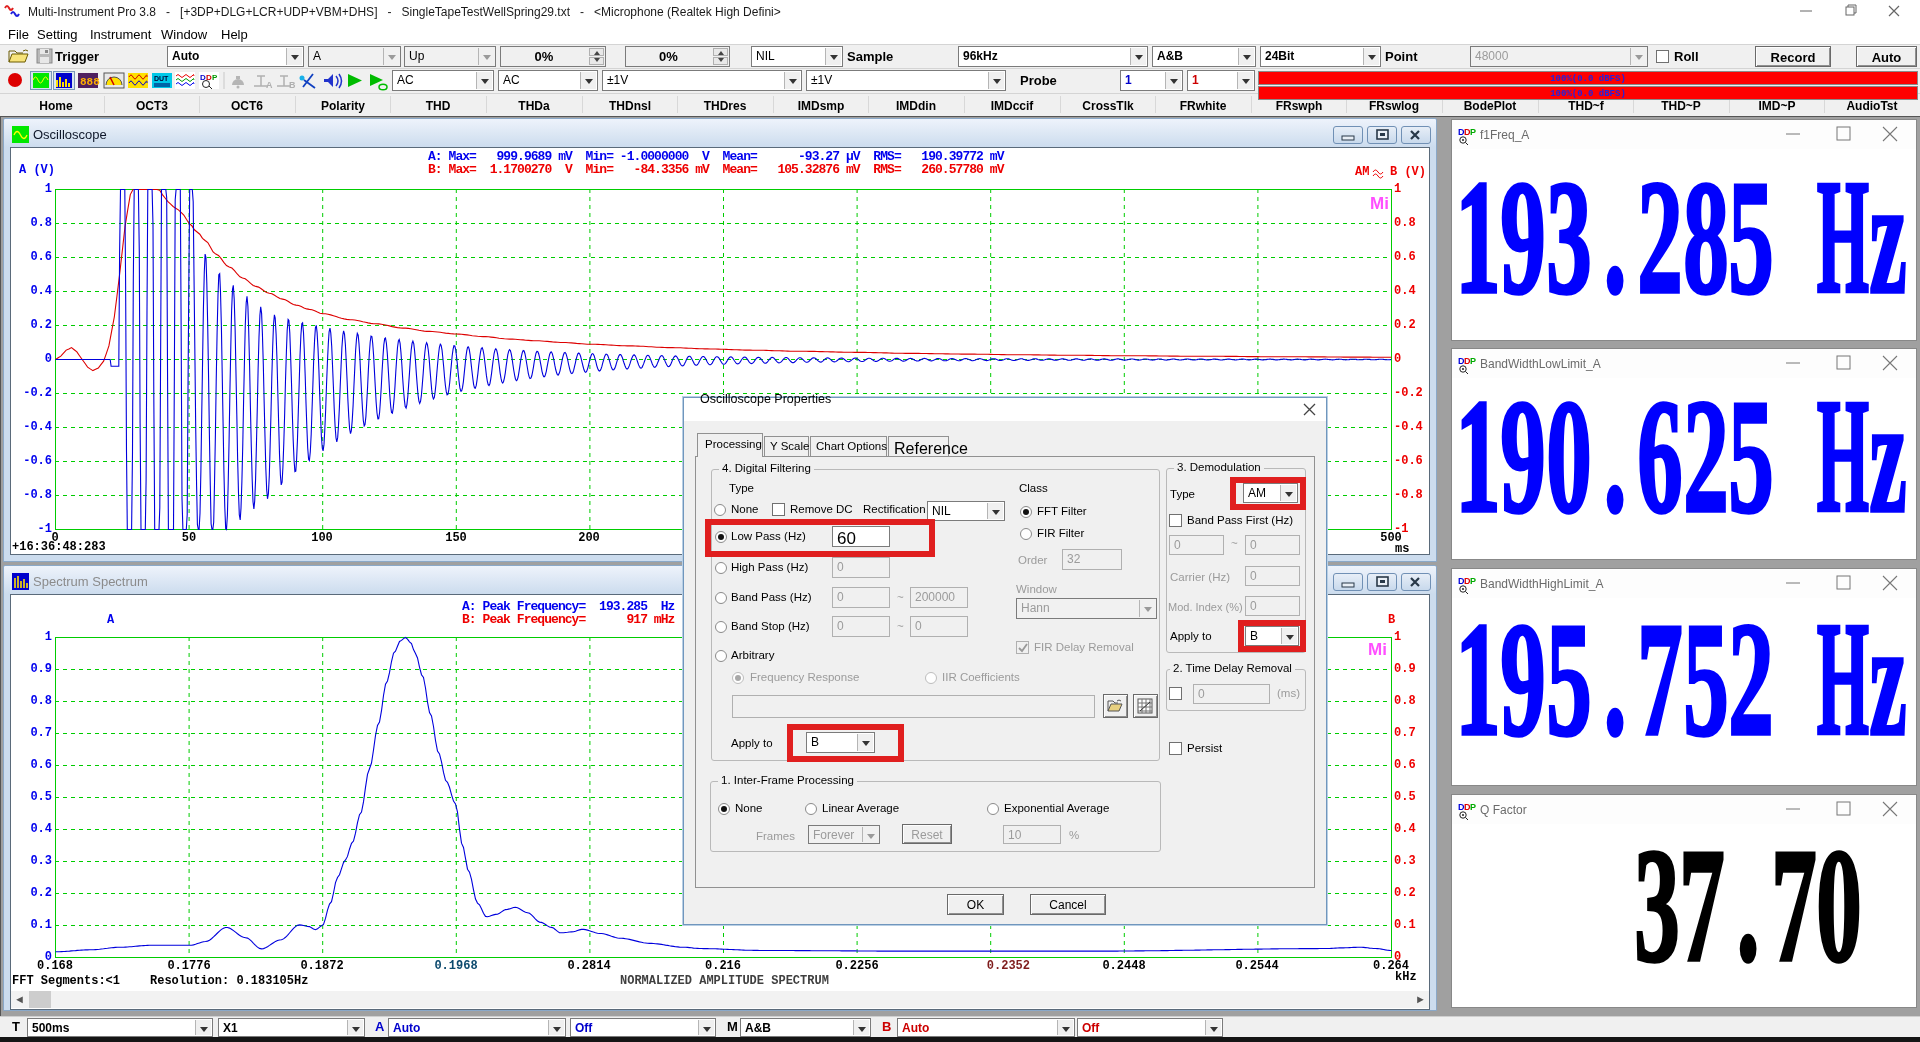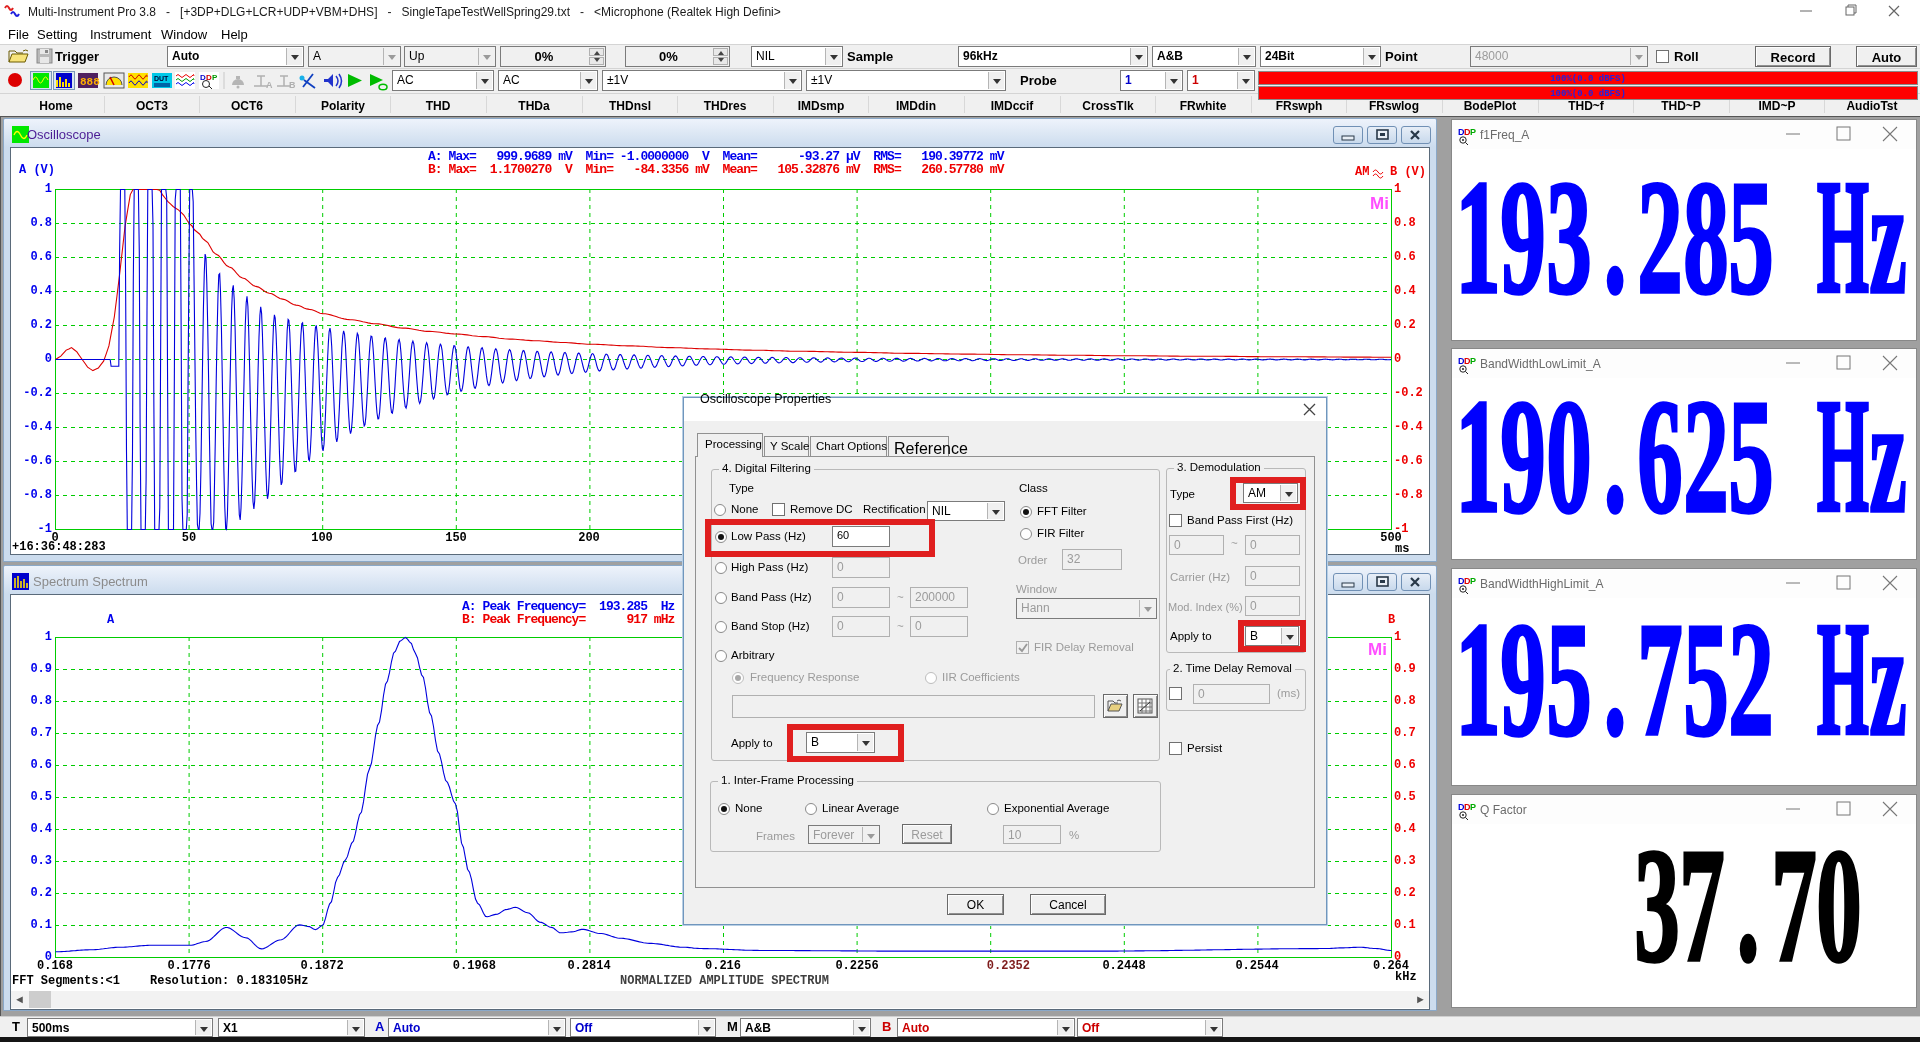--- a/index.html
+++ b/index.html
@@ -12,21 +12,21 @@
 .cbd{background:#f1f1f1}
 .cbd .ar:after{border-top-color:#9a9a9a}
 .gb{position:absolute;border:1px solid #b9b9b9;border-radius:3px}
 .gl{position:absolute;background:#f0f0f0;padding:0 3px;font-size:11.5px;white-space:nowrap}
 .rad{position:absolute;width:12px;height:12px;border-radius:50%;background:#fefefe;border:1px solid #8a8a8a}
 .rad.on:after{content:"";position:absolute;left:2px;top:2px;width:6px;height:6px;border-radius:50%;background:#111}
 .rad.dis{border-color:#bdbdbd}
 .rad.dis:after{background:#a8a8a8}
 .ck{position:absolute;width:13px;height:13px;background:#fff;border:1px solid #707070}
 .ck.dis{background:#f0f0f0;border-color:#b0b0b0}
-.ed{position:absolute;background:#fff;border:1px solid #7b7b7b;font-size:11px;padding:2px 0 0 4px;white-space:nowrap}
+.ed{position:absolute;background:#fff;border:1px solid #7b7b7b;font-size:17px;padding:2px 0 0 4px;white-space:nowrap}
 .edd{position:absolute;background:#f0f0f0;border:1px solid #b0b0b0;font-size:12px;color:#9b9b9b;padding:2px 0 0 4px;white-space:nowrap}
 .lbl{position:absolute;font-size:11.5px;white-space:nowrap;color:#000}
 .dis{color:#9b9b9b}
 .redbox{position:absolute;border:6px solid #e01f1f}
 .btn{position:absolute;background:#f0f0f0;border:1px solid #696969;box-shadow:inset 1px 1px 0 #fdfdfd,inset -1px -1px 0 #909090;font-size:12px;text-align:center}
 .wtit{position:absolute;font-size:13px;color:#8b8b8b;white-space:nowrap}
 .mtit{position:absolute;font-size:12px;color:#6b6b6b;white-space:nowrap}
 .num{position:absolute;font-family:"Liberation Mono",monospace;font-weight:bold;white-space:pre}
 .tick{position:absolute;font-family:"Liberation Mono",monospace;font-weight:bold;font-size:12px;line-height:12px;white-space:pre}
 .bold{font-weight:bold}
@@ -230,21 +230,21 @@
 <div class="abs ui bold" style="left:1729px;top:99px;width:96px;text-align:center;font-size:12px">IMD~P</div>
 <div class="abs" style="left:1729px;top:96px;width:1px;height:17px;background:#d8d8d8"></div>
 <div class="abs ui bold" style="left:1824px;top:99px;width:96px;text-align:center;font-size:12px">AudioTst</div>
 <div class="abs" style="left:1824px;top:96px;width:1px;height:17px;background:#d8d8d8"></div>
 <div class="abs" style="left:0;top:116px;width:1920px;height:900px;background:#a0a0a0;border-top:1px solid #555;border-left:1px solid #555"></div>
 <div class="abs" style="left:3px;top:118px;width:1434px;height:444px;background:linear-gradient(#eef3fb,#ccdcee 28px,#ccdcee);border:1px solid #8aa8c8;border-radius:2px 2px 0 0"></div>
 <svg style="left:12px;top:126px" width="17" height="17">
     <rect width="17" height="17" fill="#00e800"></rect>
     <path d="M2 9 q3 -7 6.5 0 t6.5 0" stroke="#ffff00" stroke-width="1.3" fill="none"></path>
   </svg>
-<div class="wtit" style="left:27px;top:127px;color:#4c1d95">Oscilloscope</div>
+<div class="wtit" style="left:33px;top:127px;color:#0f172a">Oscilloscope</div>
 <div class="abs" style="left:1333px;top:126px;width:30px;height:18px;background:linear-gradient(#e7eef7,#c8d9ec);border:1px solid #7090b5;border-radius:3px"></div>
 <div class="abs" style="left:1367px;top:126px;width:30px;height:18px;background:linear-gradient(#e7eef7,#c8d9ec);border:1px solid #7090b5;border-radius:3px"></div>
 <div class="abs" style="left:1401px;top:126px;width:30px;height:18px;background:linear-gradient(#e7eef7,#c8d9ec);border:1px solid #7090b5;border-radius:3px"></div>
 <svg style="left:1333px;top:126px" width="98" height="18">
     <rect x="9" y="10" width="12" height="4" fill="#e8eef5" stroke="#283848"></rect>
     <rect x="44" y="4" width="11" height="9" fill="#e8eef5" stroke="#283848" stroke-width="1.6"></rect>
     <rect x="47" y="7" width="5" height="3" fill="#283848"></rect>
     <path d="M78 5 l8 8 M86 5 l-8 8" stroke="#283848" stroke-width="2.2"></path>
   </svg>
 <div class="abs" style="left:10px;top:147px;width:1420px;height:408px;background:#fff;border:1px solid #5a6a7a"></div>
@@ -373,21 +373,21 @@
 <div class="tick" style="left:1394px;top:855px;color:#ee0000">0.3</div>
 <div class="tick" style="left:0px;top:887px;width:52px;text-align:right;color:#0000ee">0.2</div>
 <div class="tick" style="left:1394px;top:887px;color:#ee0000">0.2</div>
 <div class="tick" style="left:0px;top:919px;width:52px;text-align:right;color:#0000ee">0.1</div>
 <div class="tick" style="left:1394px;top:919px;color:#ee0000">0.1</div>
 <div class="tick" style="left:0px;top:951px;width:52px;text-align:right;color:#0000ee">0</div>
 <div class="tick" style="left:1394px;top:951px;color:#ee0000">0</div>
 <div class="tick" style="left:15px;top:960px;width:80px;text-align:center;color:#000">0.168</div>
 <div class="tick" style="left:149px;top:960px;width:80px;text-align:center;color:#000">0.1776</div>
 <div class="tick" style="left:282px;top:960px;width:80px;text-align:center;color:#000">0.1872</div>
-<div class="tick" style="left:416px;top:960px;width:80px;text-align:right;color:#000000">0.1968</div>
+<div class="tick" style="left:416px;top:960px;width:80px;text-align:center;color:#0c4a6e">0.1968</div>
 <div class="tick" style="left:549px;top:960px;width:80px;text-align:center;color:#000">0.2814</div>
 <div class="tick" style="left:683px;top:960px;width:80px;text-align:center;color:#000">0.216</div>
 <div class="tick" style="left:817px;top:960px;width:80px;text-align:center;color:#000">0.2256</div>
 <div class="tick" style="left:950px;top:960px;width:80px;text-align:right;color:#7f1d1d">0.2352</div>
 <div class="tick" style="left:1084px;top:960px;width:80px;text-align:center;color:#000">0.2448</div>
 <div class="tick" style="left:1217px;top:960px;width:80px;text-align:center;color:#000">0.2544</div>
 <div class="tick" style="left:1351px;top:960px;width:80px;text-align:center;color:#000">0.264</div>
 <div class="tick" style="left:1395px;top:971px;color:#000">kHz</div>
 <div class="tick" style="left:12px;top:975px;color:#000">FFT Segments:&lt;1</div>
 <div class="tick" style="left:150px;top:975px;color:#000">Resolution: 0.183105Hz</div>

